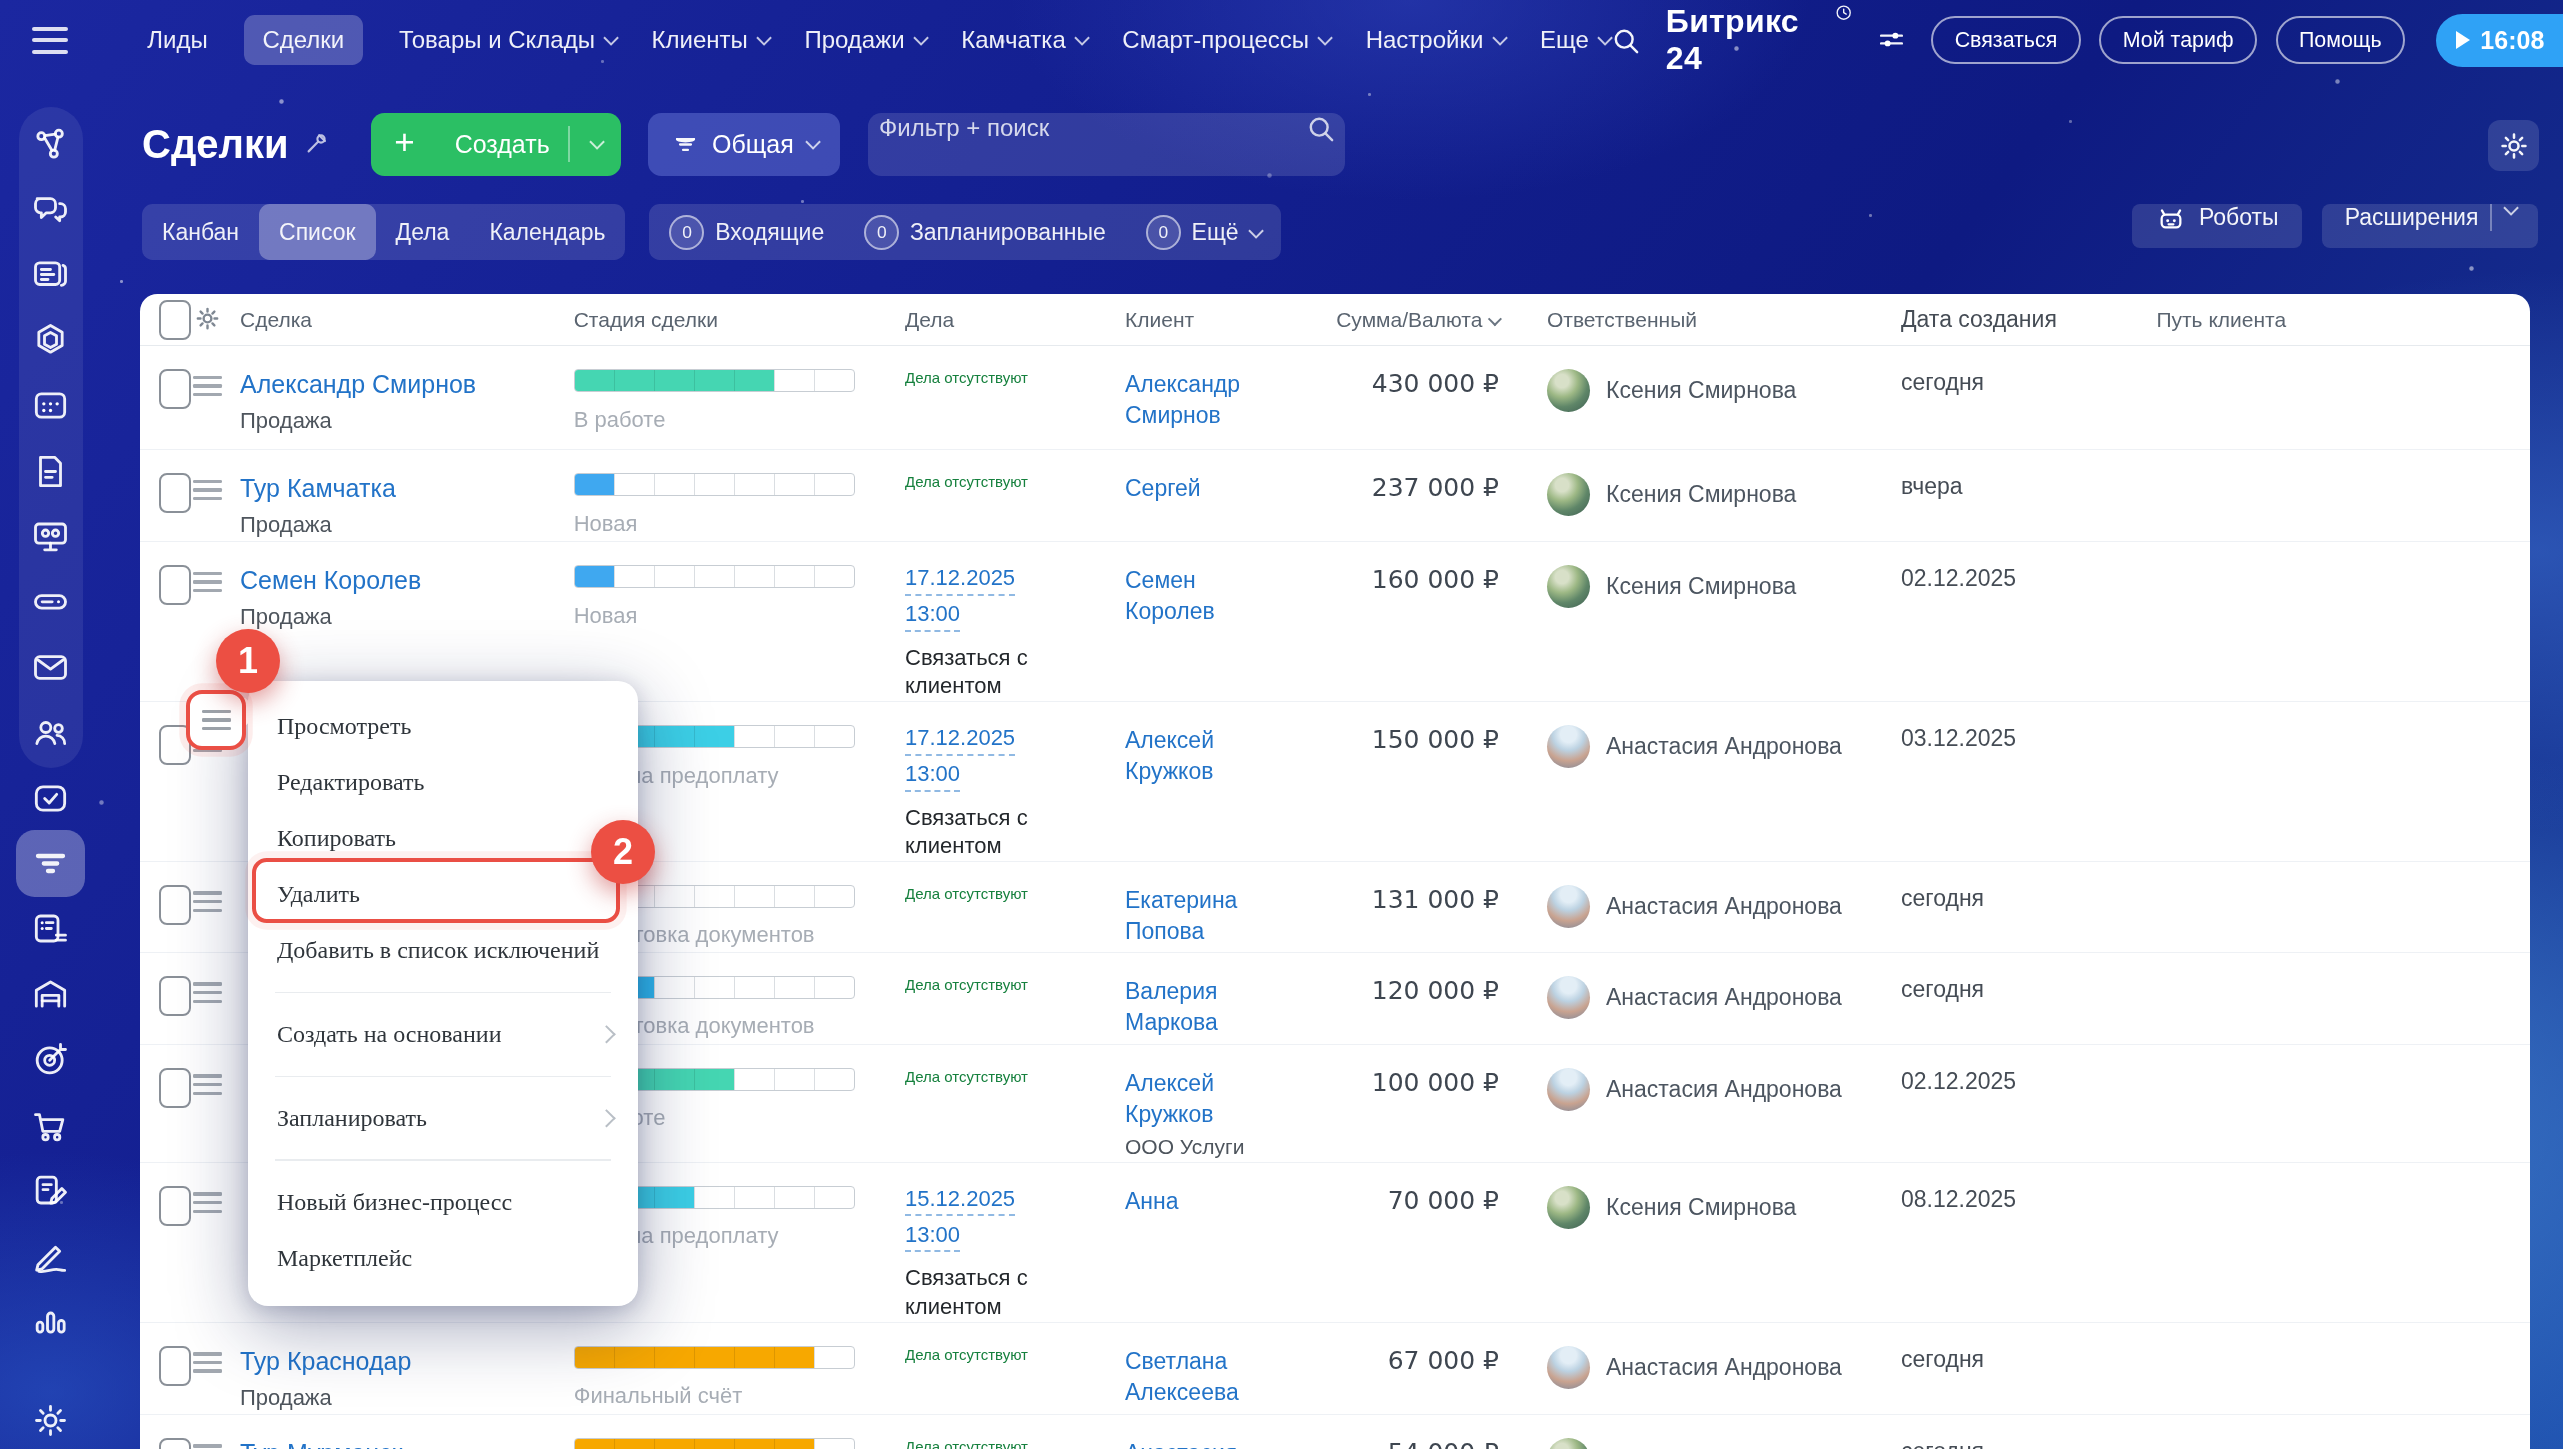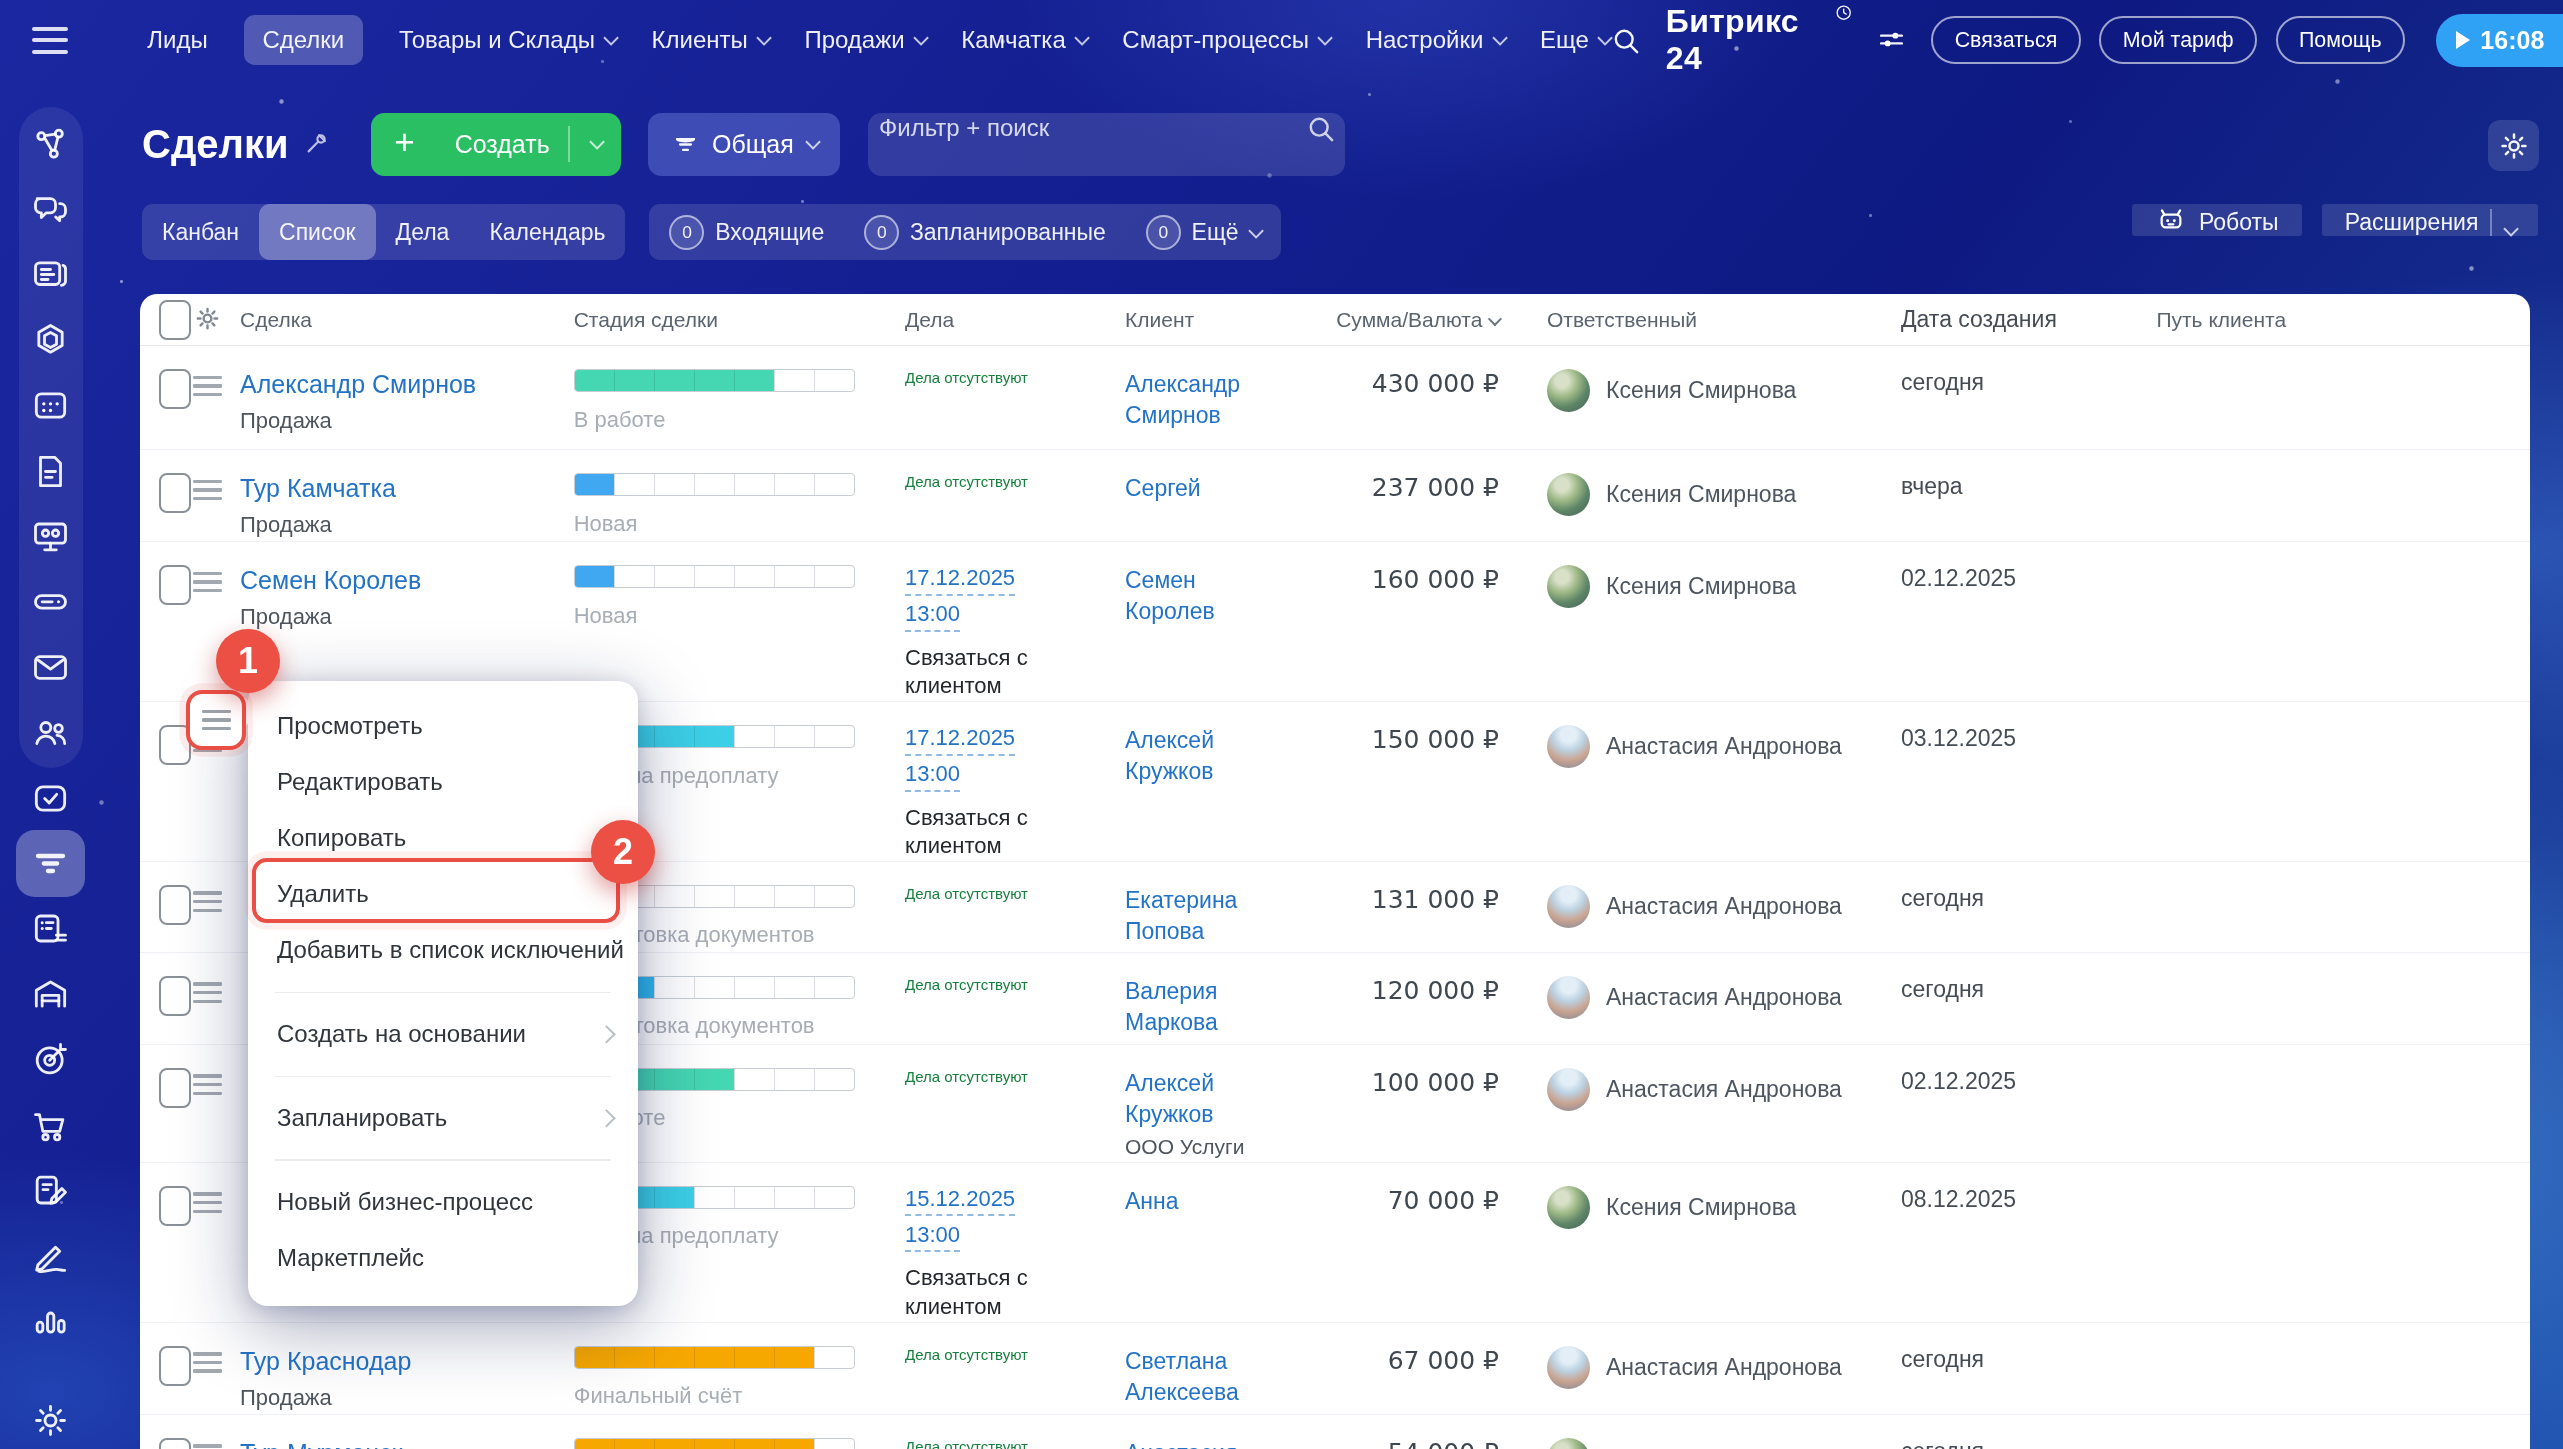--- a/index.html
+++ b/index.html
@@ -68,21 +68,21 @@
   .search-box input::placeholder{color:rgba(255,255,255,.8);}
   .gear-top{position:absolute;left:2488px;top:120px;width:51px;height:51px;background:rgba(255,255,255,.13);border-radius:12px;
     display:flex;align-items:center;justify-content:center;cursor:pointer;z-index:5;}
   
   .tabs-row{position:absolute;left:142px;top:204px;display:flex;gap:24px;z-index:5;}
   .seg-group{display:flex;background:rgba(255,255,255,.13);border-radius:10.7px;overflow:hidden;}
   .seg{color:rgba(255,255,255,.92);font-size:23px;padding:10.7px 20px;cursor:pointer;white-space:nowrap;display:flex;align-items:center;gap:10.7px;}
   .seg.active{background:rgba(255,255,255,.30);border-radius:10.7px;}
   .cnt{width:31px;height:31px;border:2px solid rgba(255,255,255,.55);border-radius:50%;display:flex;align-items:center;justify-content:center;font-size:17.4px;background:rgba(255,255,255,.12);}
   .right-tools{position:absolute;right:25px;top:204px;display:flex;gap:20px;z-index:5;}
-  .tool-pill{background:rgba(255,255,255,.13);border-radius:3px;color:rgba(255,255,255,.95);font-size:23px;display:flex;align-items:flex-end;gap:12px;padding:0 23px;height:32px;cursor:pointer;}
+  .tool-pill{background:rgba(255,255,255,.13);border-radius:8px;color:rgba(255,255,255,.95);font-size:23px;display:flex;align-items:flex-start;gap:12px;padding:0 23px;height:44px;cursor:pointer;}
   .tool-pill svg{width:32px;height:32px;stroke:#fff;fill:none;stroke-width:1.7;stroke-linecap:round;stroke-linejoin:round;}
   .tool-pill .vdiv{width:1.3px;height:27px;background:rgba(255,255,255,.35);}
   
   .table{position:absolute;left:140px;top:294px;width:2390px;bottom:-40px;background:#fff;border-radius:17.4px 17.4px 0 0;z-index:3;overflow:hidden;}
   .trow{display:grid;grid-template-columns:53px 47px 327px 320px 220px 180px 240px 360px 254px auto;align-items:start;}
   .thead{height:51px;align-items:center;border-bottom:1.3px solid #E6EAEE;}
   .th{color:#5A6470;font-size:21px;white-space:nowrap;display:flex;align-items:center;gap:6.7px;}
   .tbody .trow{border-top:1.3px solid #EEF1F5;padding-top:0;}
   .tbody .trow:first-child{border-top:none;}
   .cell{padding-top:23px;}
@@ -111,21 +111,21 @@
   .c-name{padding-right:20px;}
   .c-deal{padding-left:18px;padding-right:13.3px;}
   .c-client{padding-left:18px;padding-right:10.7px;}
   .c-stage{padding-left:6.7px;}
   .th-sum{justify-content:flex-end;padding-right:28px;}
   .sort-chev{width:8px;height:8px;border-right:2px solid #6B7682;border-bottom:2px solid #6B7682;transform:rotate(45deg) translateY(-1.3px);}
   .hgear{color:#7F8893;}
   .hgear svg{width:29px;height:29px;stroke:#7F8893;fill:none;stroke-width:2;stroke-linecap:round;}
   
   .ctx-menu{position:absolute;left:248px;top:681px;width:390px;background:#fff;border-radius:20px;z-index:30;
-    box-shadow:0 20px 73px rgba(15,25,80,.38), 0 4px 20px rgba(15,25,80,.18);padding:17.4px 0 20px;box-sizing:border-box;}
+    box-shadow:0 20px 73px rgba(15,25,80,.38), 0 4px 20px rgba(15,25,80,.18);padding:17.4px 0 20px;box-sizing:border-box;font-family:Liberation Serif, serif;}
   .mi{height:56px;display:flex;align-items:center;justify-content:space-between;padding:0 16px 0 29px;font-size:24px;color:#2F353B;cursor:pointer;white-space:nowrap;}
   .mi .sub{width:10.7px;height:10.7px;border-right:2.7px solid #B9BFC6;border-bottom:2.7px solid #B9BFC6;transform:rotate(-45deg);margin-right:9.3px;}
   .mdiv{height:1.3px;background:#E9ECEF;margin:13.3px 27px;}
   .notch{position:absolute;left:235px;top:702px;width:20px;height:20px;background:#fff;transform:rotate(45deg);z-index:31;}
   .ham-hi{position:absolute;left:186px;top:690px;width:60px;height:60px;background:#fff;border:4.7px solid #EA4F45;border-radius:16px;
     box-sizing:border-box;display:flex;flex-direction:column;justify-content:center;align-items:center;gap:5.3px;z-index:32;
     box-shadow:0 0 0 6.7px rgba(234,79,69,.10);cursor:pointer;}
   .ham-hi span{width:29px;height:3.3px;border-radius:1.3px;background:#9BA1A8;display:block;}
   .del-outline{position:absolute;left:252px;top:858px;width:368px;height:65px;border:4.7px solid #EA4F45;border-radius:14.7px;
     box-sizing:border-box;z-index:33;box-shadow:0 0 0 6.7px rgba(234,79,69,.08);pointer-events:none;}

